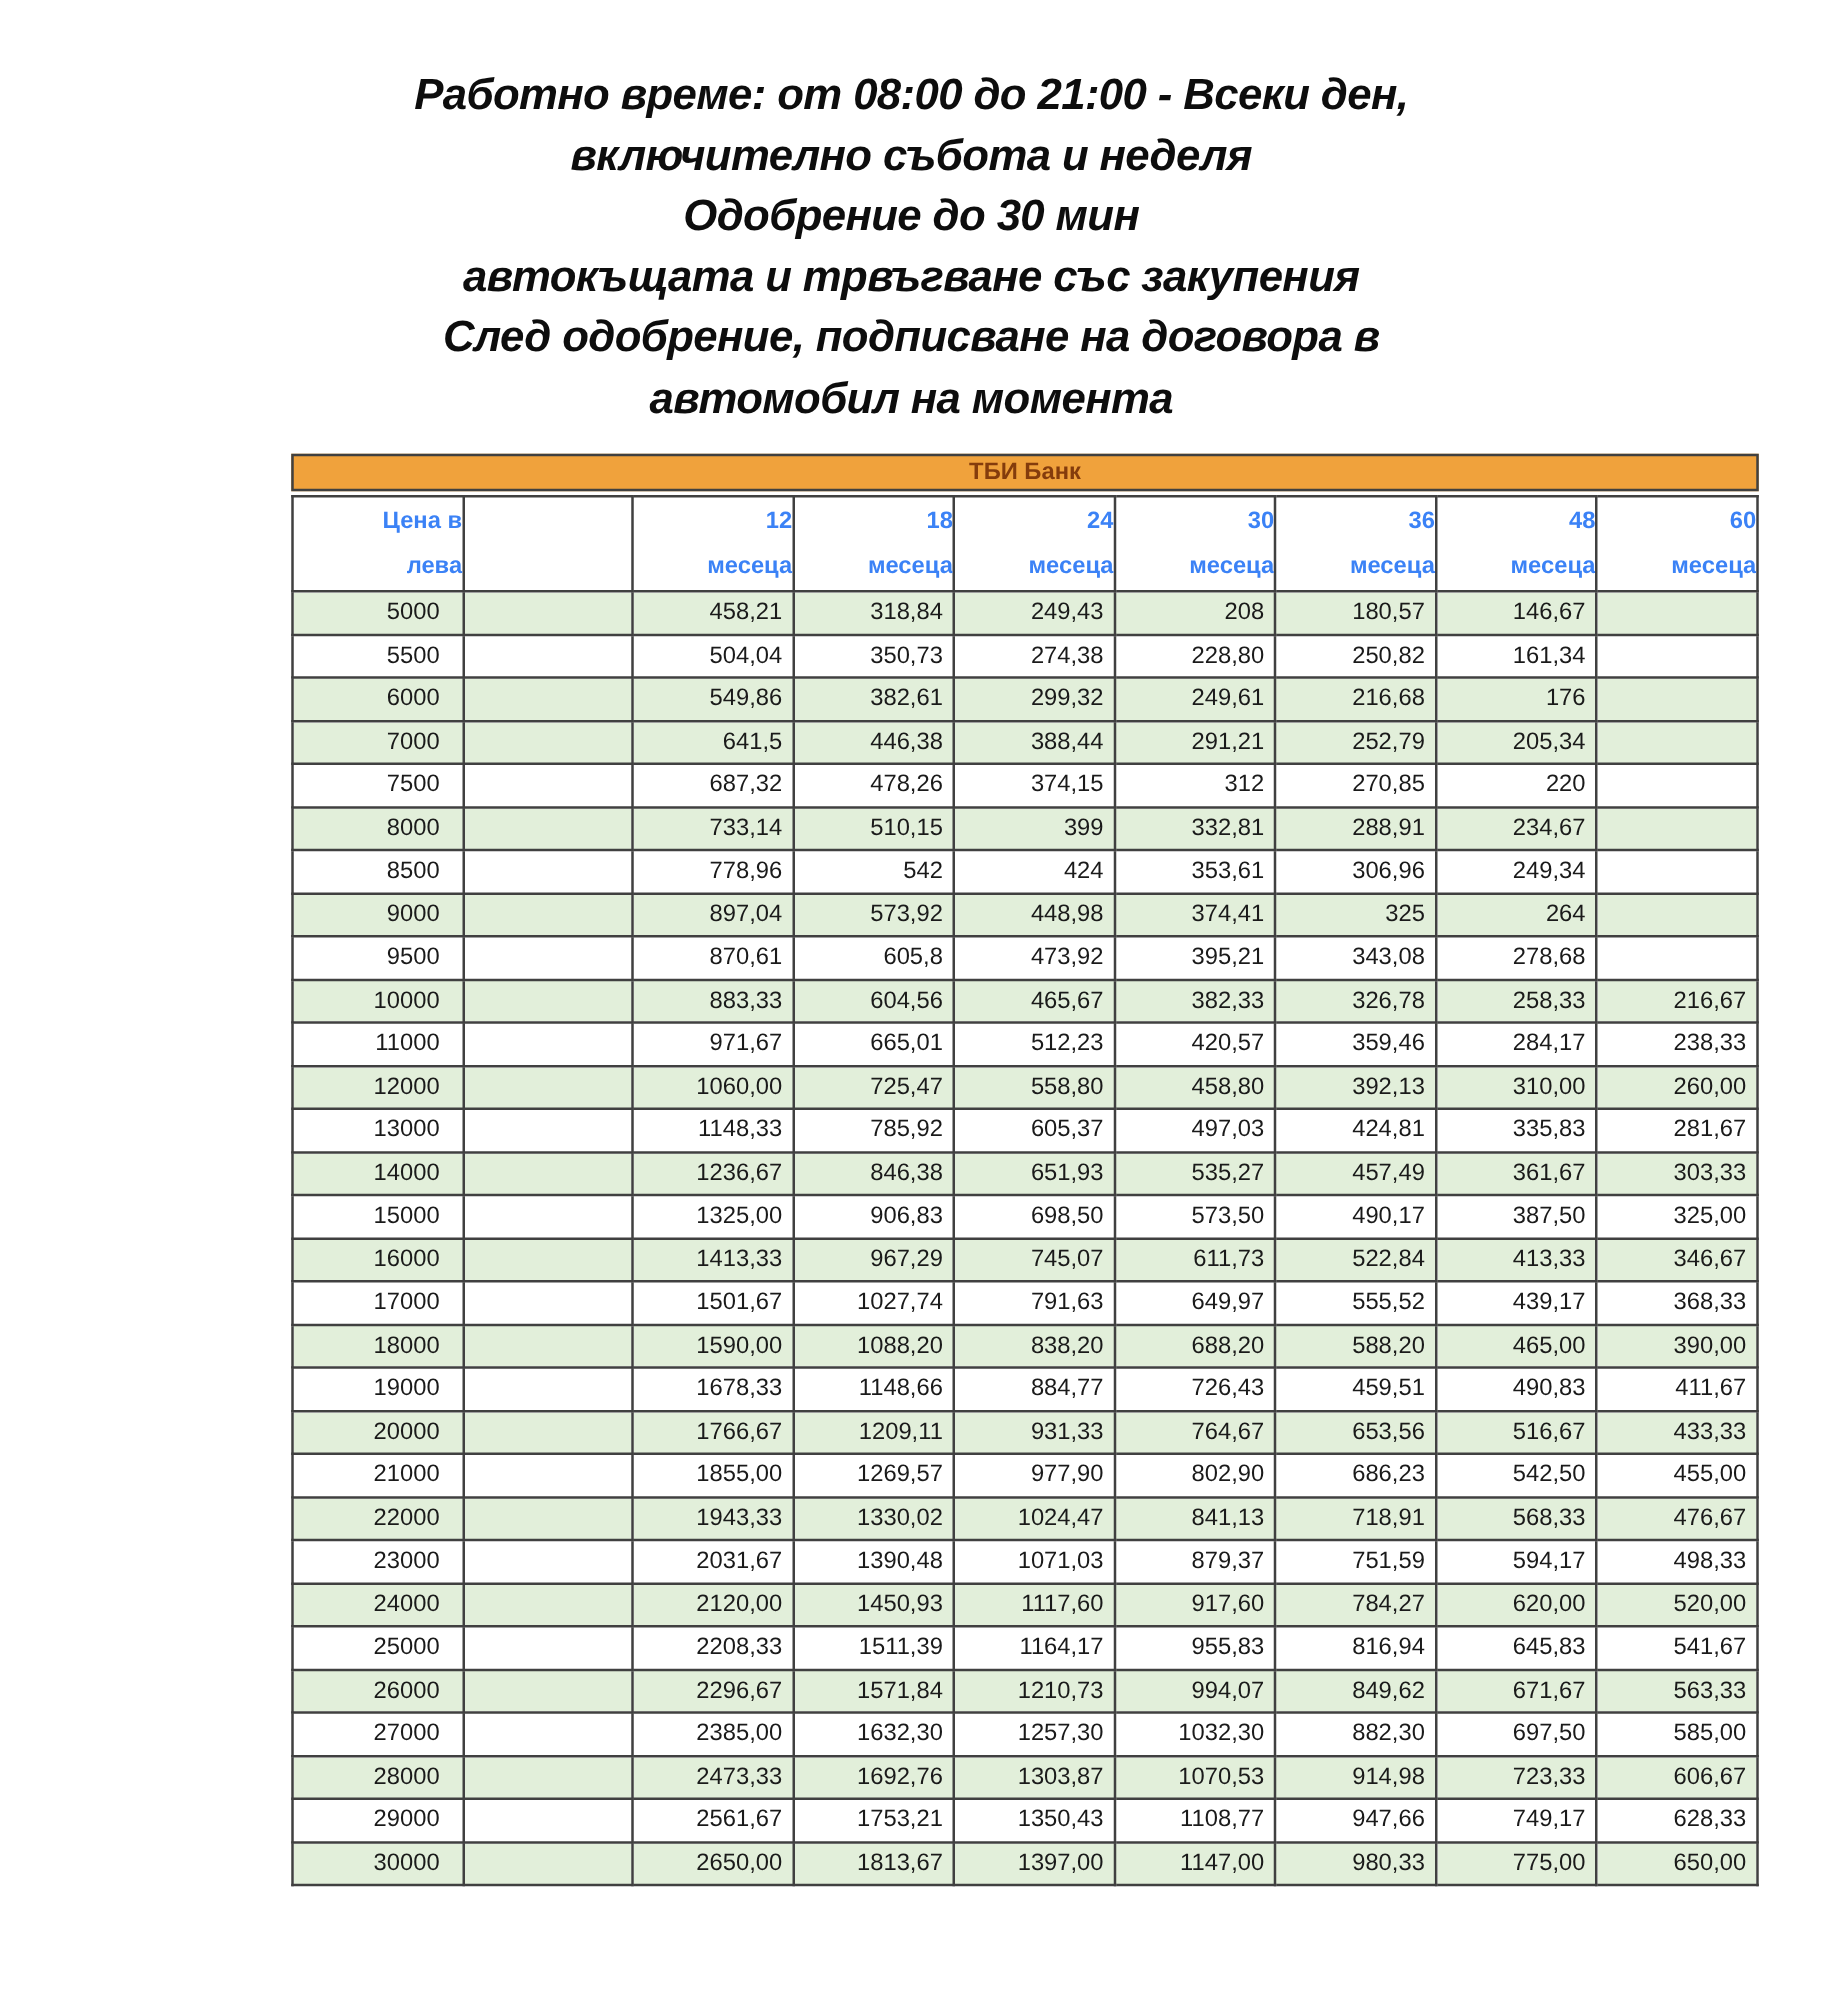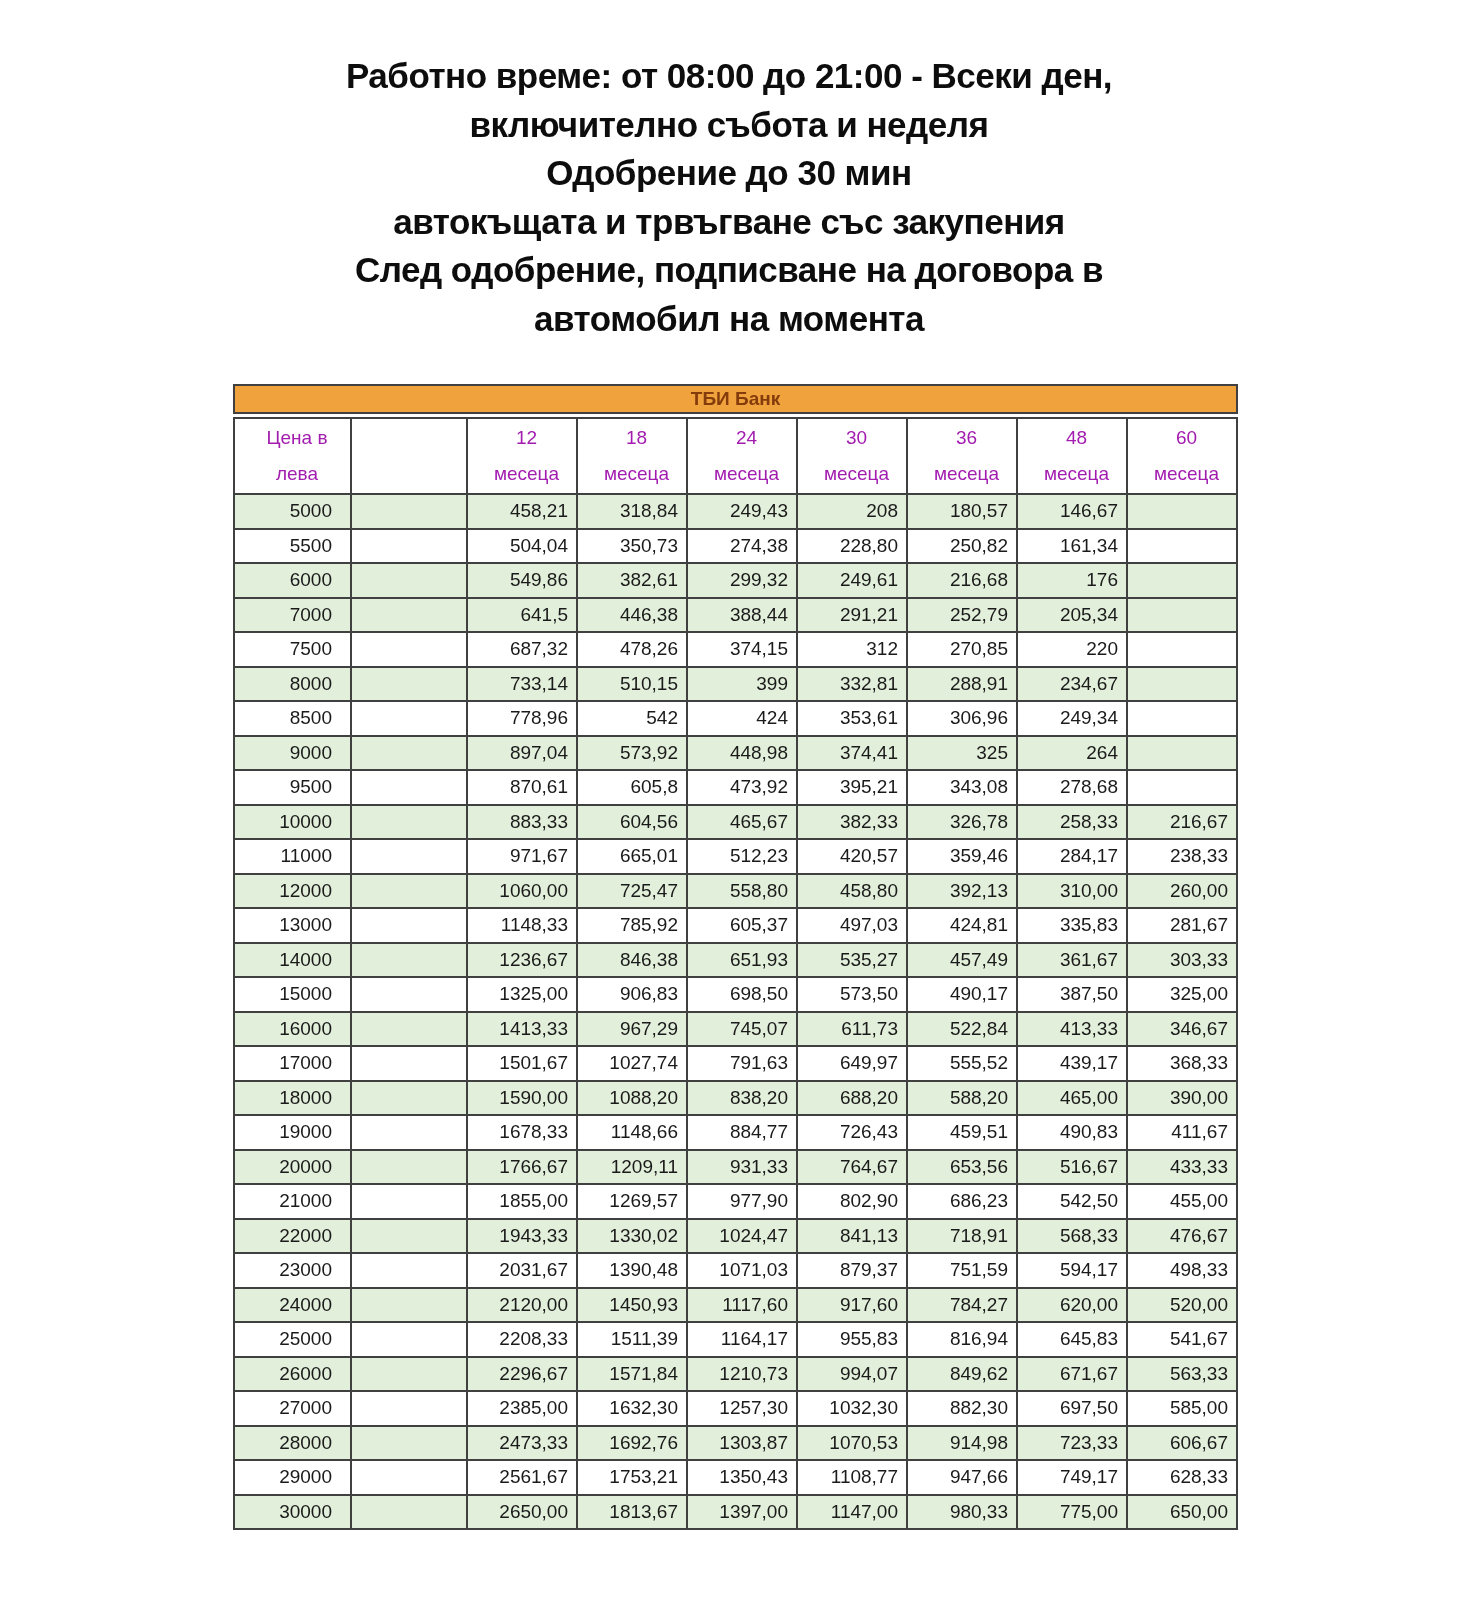--- a/index.html
+++ b/index.html
@@ -7,34 +7,34 @@
     --banner-text:#843C0C;
     --row-alt-bg:#E2EFDA;
     --border-col:#404040;
   }
   html,body{margin:0;padding:0;}
   body{
     width:1458px;height:1600px;background:#ffffff;position:relative;
     font-family:"Liberation Sans", sans-serif;color:#111;
   }
   .intro{
-    padding-top:52px;text-align:center;font-weight:bold;
+    padding-top:52px;text-align:center;font-weight:bold;font-style:italic;
     font-size:35px;line-height:48.5px;color:#0d0d0d;letter-spacing:-0.5px;
   }
-  .table-wrap{position:absolute;left:233px;top:384px;width:1005px;}
+  .table-wrap{position:absolute;left:233px;top:363px;width:1174px;}
   .banner{
     background:var(--banner-bg);border:2px solid var(--border-col);
     height:26px;line-height:26px;text-align:center;font-weight:bold;
     font-size:19px;color:var(--banner-text);margin-bottom:3px;
   }
   table{border-collapse:collapse;width:100%;table-layout:fixed;}
   th,td{border:2px solid var(--border-col);overflow:hidden;}
   th{
-    height:74px;text-align:center;vertical-align:middle;padding:0 0 0 9px;
-    font-size:19px;font-weight:normal;white-space:pre-line;line-height:36px;color:#a21caf;
+    height:74px;text-align:right;vertical-align:middle;padding:0 0 0 9px;
+    font-size:19px;font-weight:bold;white-space:pre-line;line-height:36px;color:#3b82f6;
   }
   td{
     height:32.5px;text-align:right;padding:0 8px 0 0;font-size:19px;color:#1a1a1a;
     background:#ffffff;
   }
   td.price{padding-right:18px;}
   tr.green td{background:var(--row-alt-bg);}
 </style>
 </head>
 <body>

